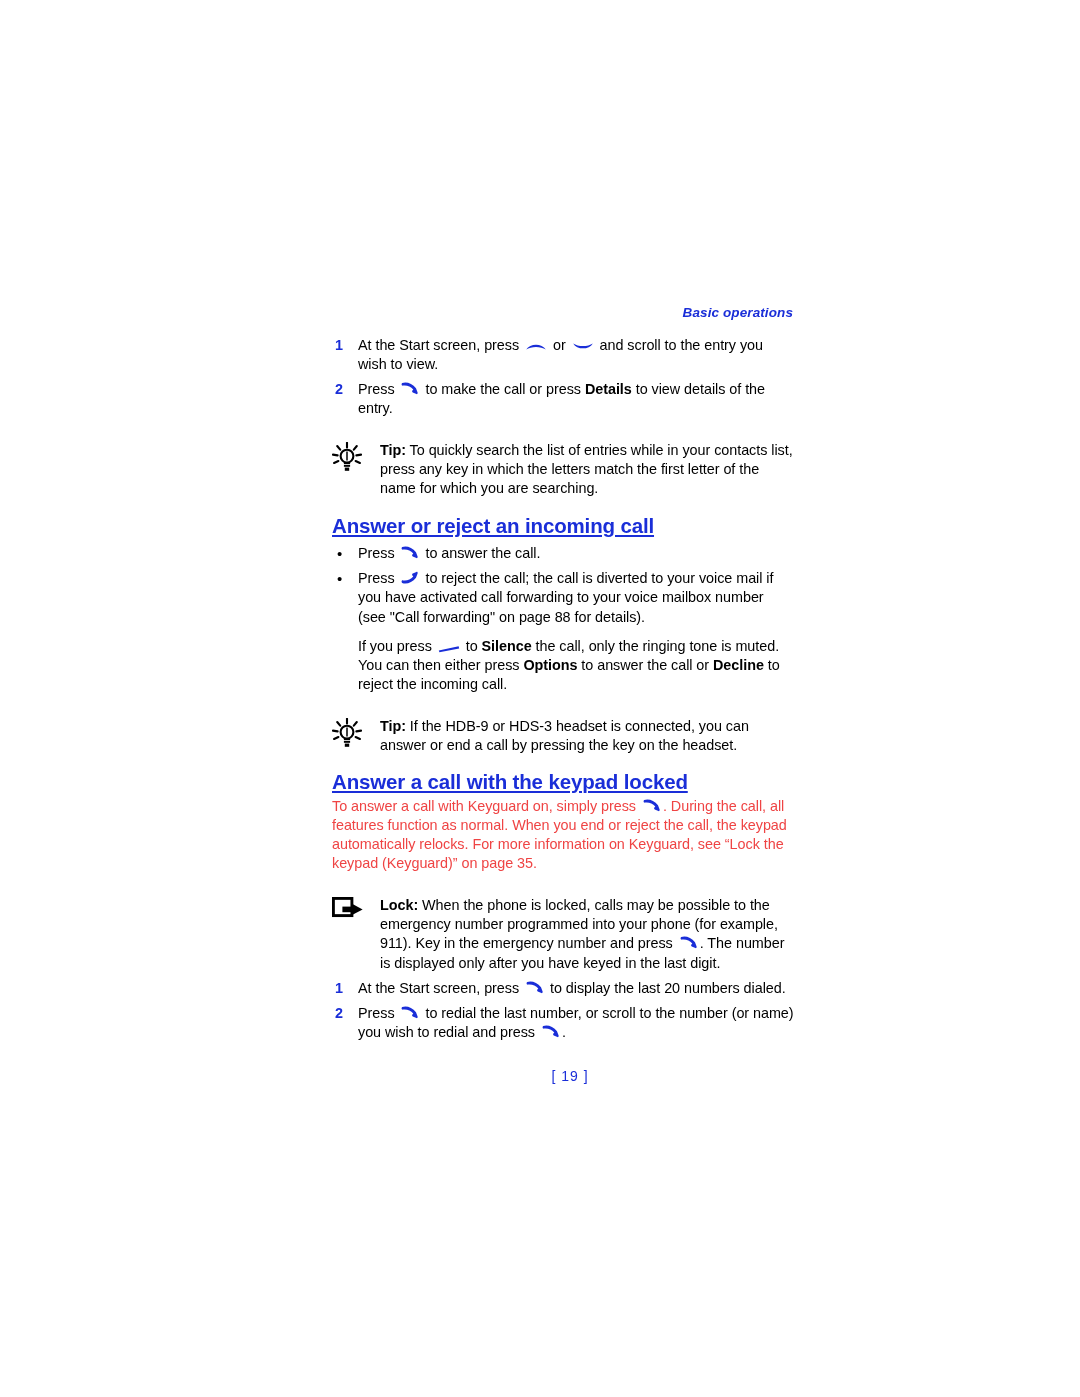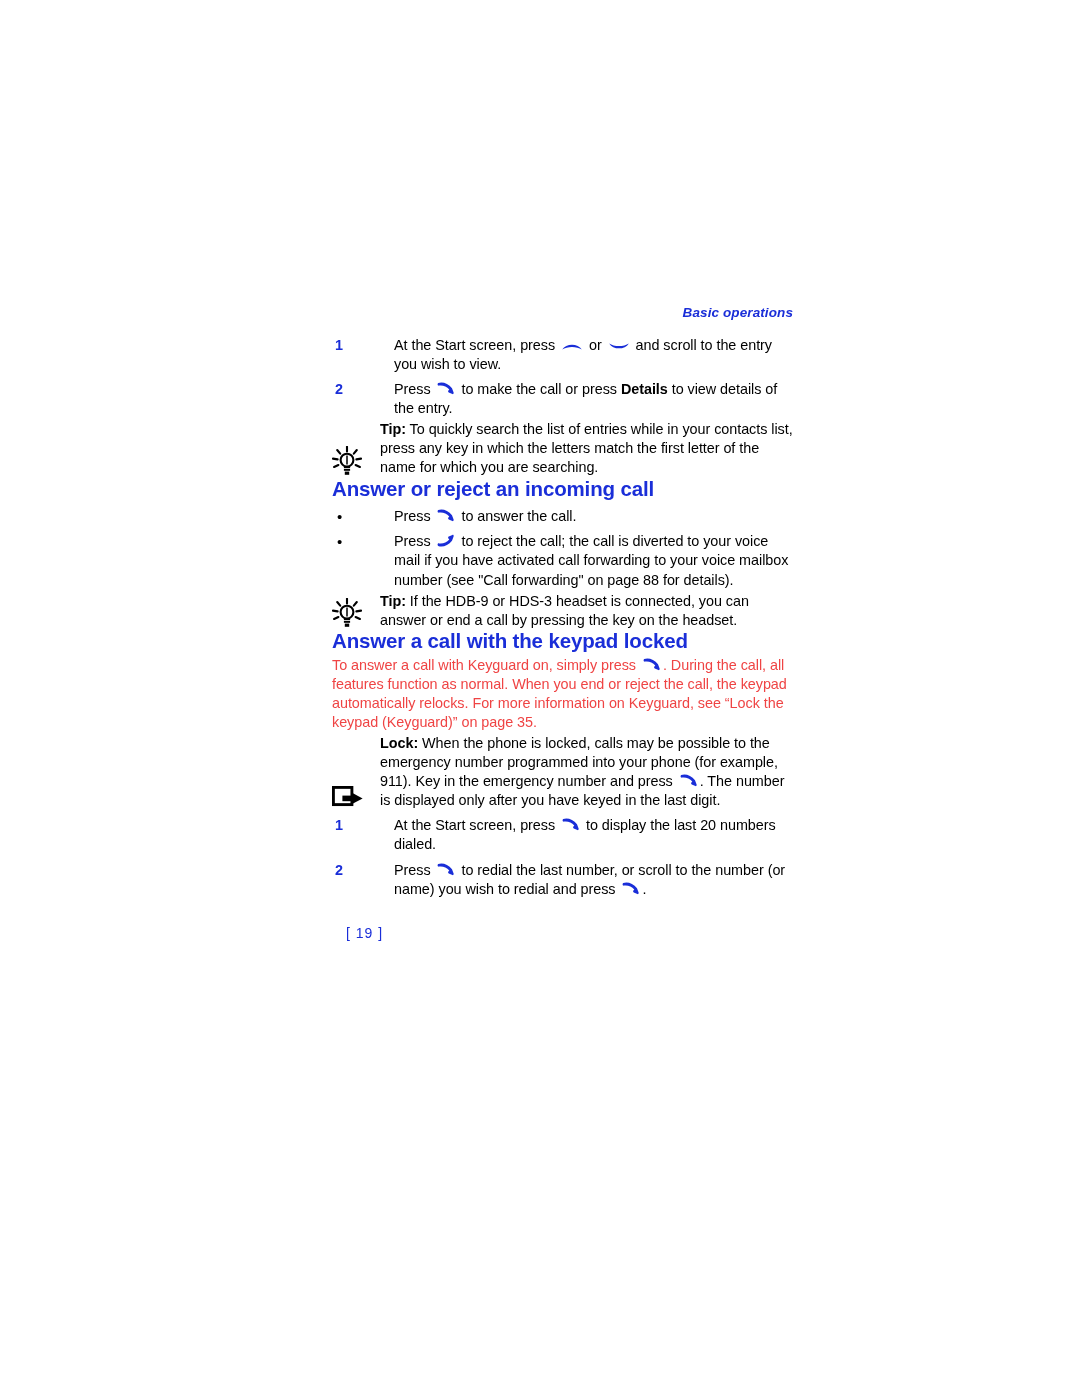--- a/index.html
+++ b/index.html
@@ -46,20 +46,22 @@
   
   h2.section-heading {
     font-size: 20.5px;
     font-weight: bold;
     color: #1a2ed8;
     margin: 0 0 3px 0;
     letter-spacing: -0.15px;
     line-height: 1.12;
   }
   h2.section-heading.spaced {
+    margin-top: 16px;
+    text-decoration: underline;
   }
 
   
   p.body, .tipbody, .notebody {
     font-size: 14.4px;
     line-height: 1.325;
     margin: 0;
     color: #ef4444;
     letter-spacing: -0.05px;
   }
@@ -89,54 +91,53 @@
     font-weight: normal;
     color: #000;
     font-size: 15px;
     padding-left: 5px;
   }
   .listtext {
     flex: 1 1 auto;
     font-size: 14.4px;
     line-height: 1.325;
     letter-spacing: -0.05px;
-    margin-left: 36px;
   }
 
   .subpara {
     margin-top: 10px;
     margin-left: 26px;
     font-size: 14.4px;
     line-height: 1.325;
     letter-spacing: -0.05px;
   }
 
   
   .callout {
     display: flex;
-    align-items: flex-end;
-    margin-top: 2px;
+    align-items: flex-start;
+    margin-top: 23px;
   }
   .callout-icon {
     flex: 0 0 auto;
     width: 48px;
     padding-top: 1px;
     display: flex;
     justify-content: flex-start;
   }
   .callout-body {
     flex: 1 1 auto;
     font-size: 14.4px;
     line-height: 1.325;
     letter-spacing: -0.05px;
   }
 
   
   .page-number {
-    text-align: left;
+    text-align: center;
     font-size: 14px;
     color: #1a2ed8;
     margin-top: 26px;
     letter-spacing: 1px;
     padding-left: 14px;
   }
 
   
   .keyicon {
     display: inline-block;
@@ -203,20 +204,23 @@
             </svg></span> to answer the call.</span>
     </div>
 
     <div class="listrow">
       <span class="marker bullet">•</span>
       <span class="listtext">Press <span class="keyicon"><svg width="19" height="15" viewBox="0 0 19 15">
               <path d="M2.2 13.0 C6.0 14.6 12.2 13.0 16.0 7.8 L17.6 3.4 C17.9 2.4 17.3 1.6 16.4 1.9 L12.8 3.6 C12.0 4.0 11.9 4.8 12.4 5.4 L13.3 6.5 C10.6 9.7 6.6 11.0 3.1 10.4 C2.1 10.2 1.5 10.8 1.6 11.7 C1.7 12.4 1.8 12.8 2.2 13.0 Z" fill="#1a2ed8"></path>
             </svg></span> to reject the call; the call is diverted to your voice mail if you have activated call forwarding to your voice mailbox number (see "Call forwarding" on page 88 for details).</span>
     </div>
 
+    <div class="subpara">If you press <span class="keyicon"><svg width="22" height="9" viewBox="0 0 22 9">
+            <path d="M0.8 6.4 L20.6 2.2 L21.2 4.6 L1.4 8.2 Z" fill="#1a2ed8"></path>
+          </svg></span> to <b>Silence</b> the call, only the ringing tone is muted. You can then either press <b>Options</b> to answer the call or <b>Decline</b> to reject the incoming call.</div>
 
     <div class="callout">
       <span class="callout-icon">
         <svg width="30" height="32" viewBox="0 0 30 32" aria-hidden="true">
           <g stroke="#000" stroke-width="2.1" stroke-linecap="round">
             <line x1="15" y1="0.8" x2="15" y2="5.4"></line>
             <line x1="5.2" y1="4.0" x2="8.2" y2="7.6"></line>
             <line x1="24.8" y1="4.0" x2="21.8" y2="7.6"></line>
             <line x1="0.9" y1="12.6" x2="5.6" y2="13.4"></line>
             <line x1="29.1" y1="12.6" x2="24.4" y2="13.4"></line>

